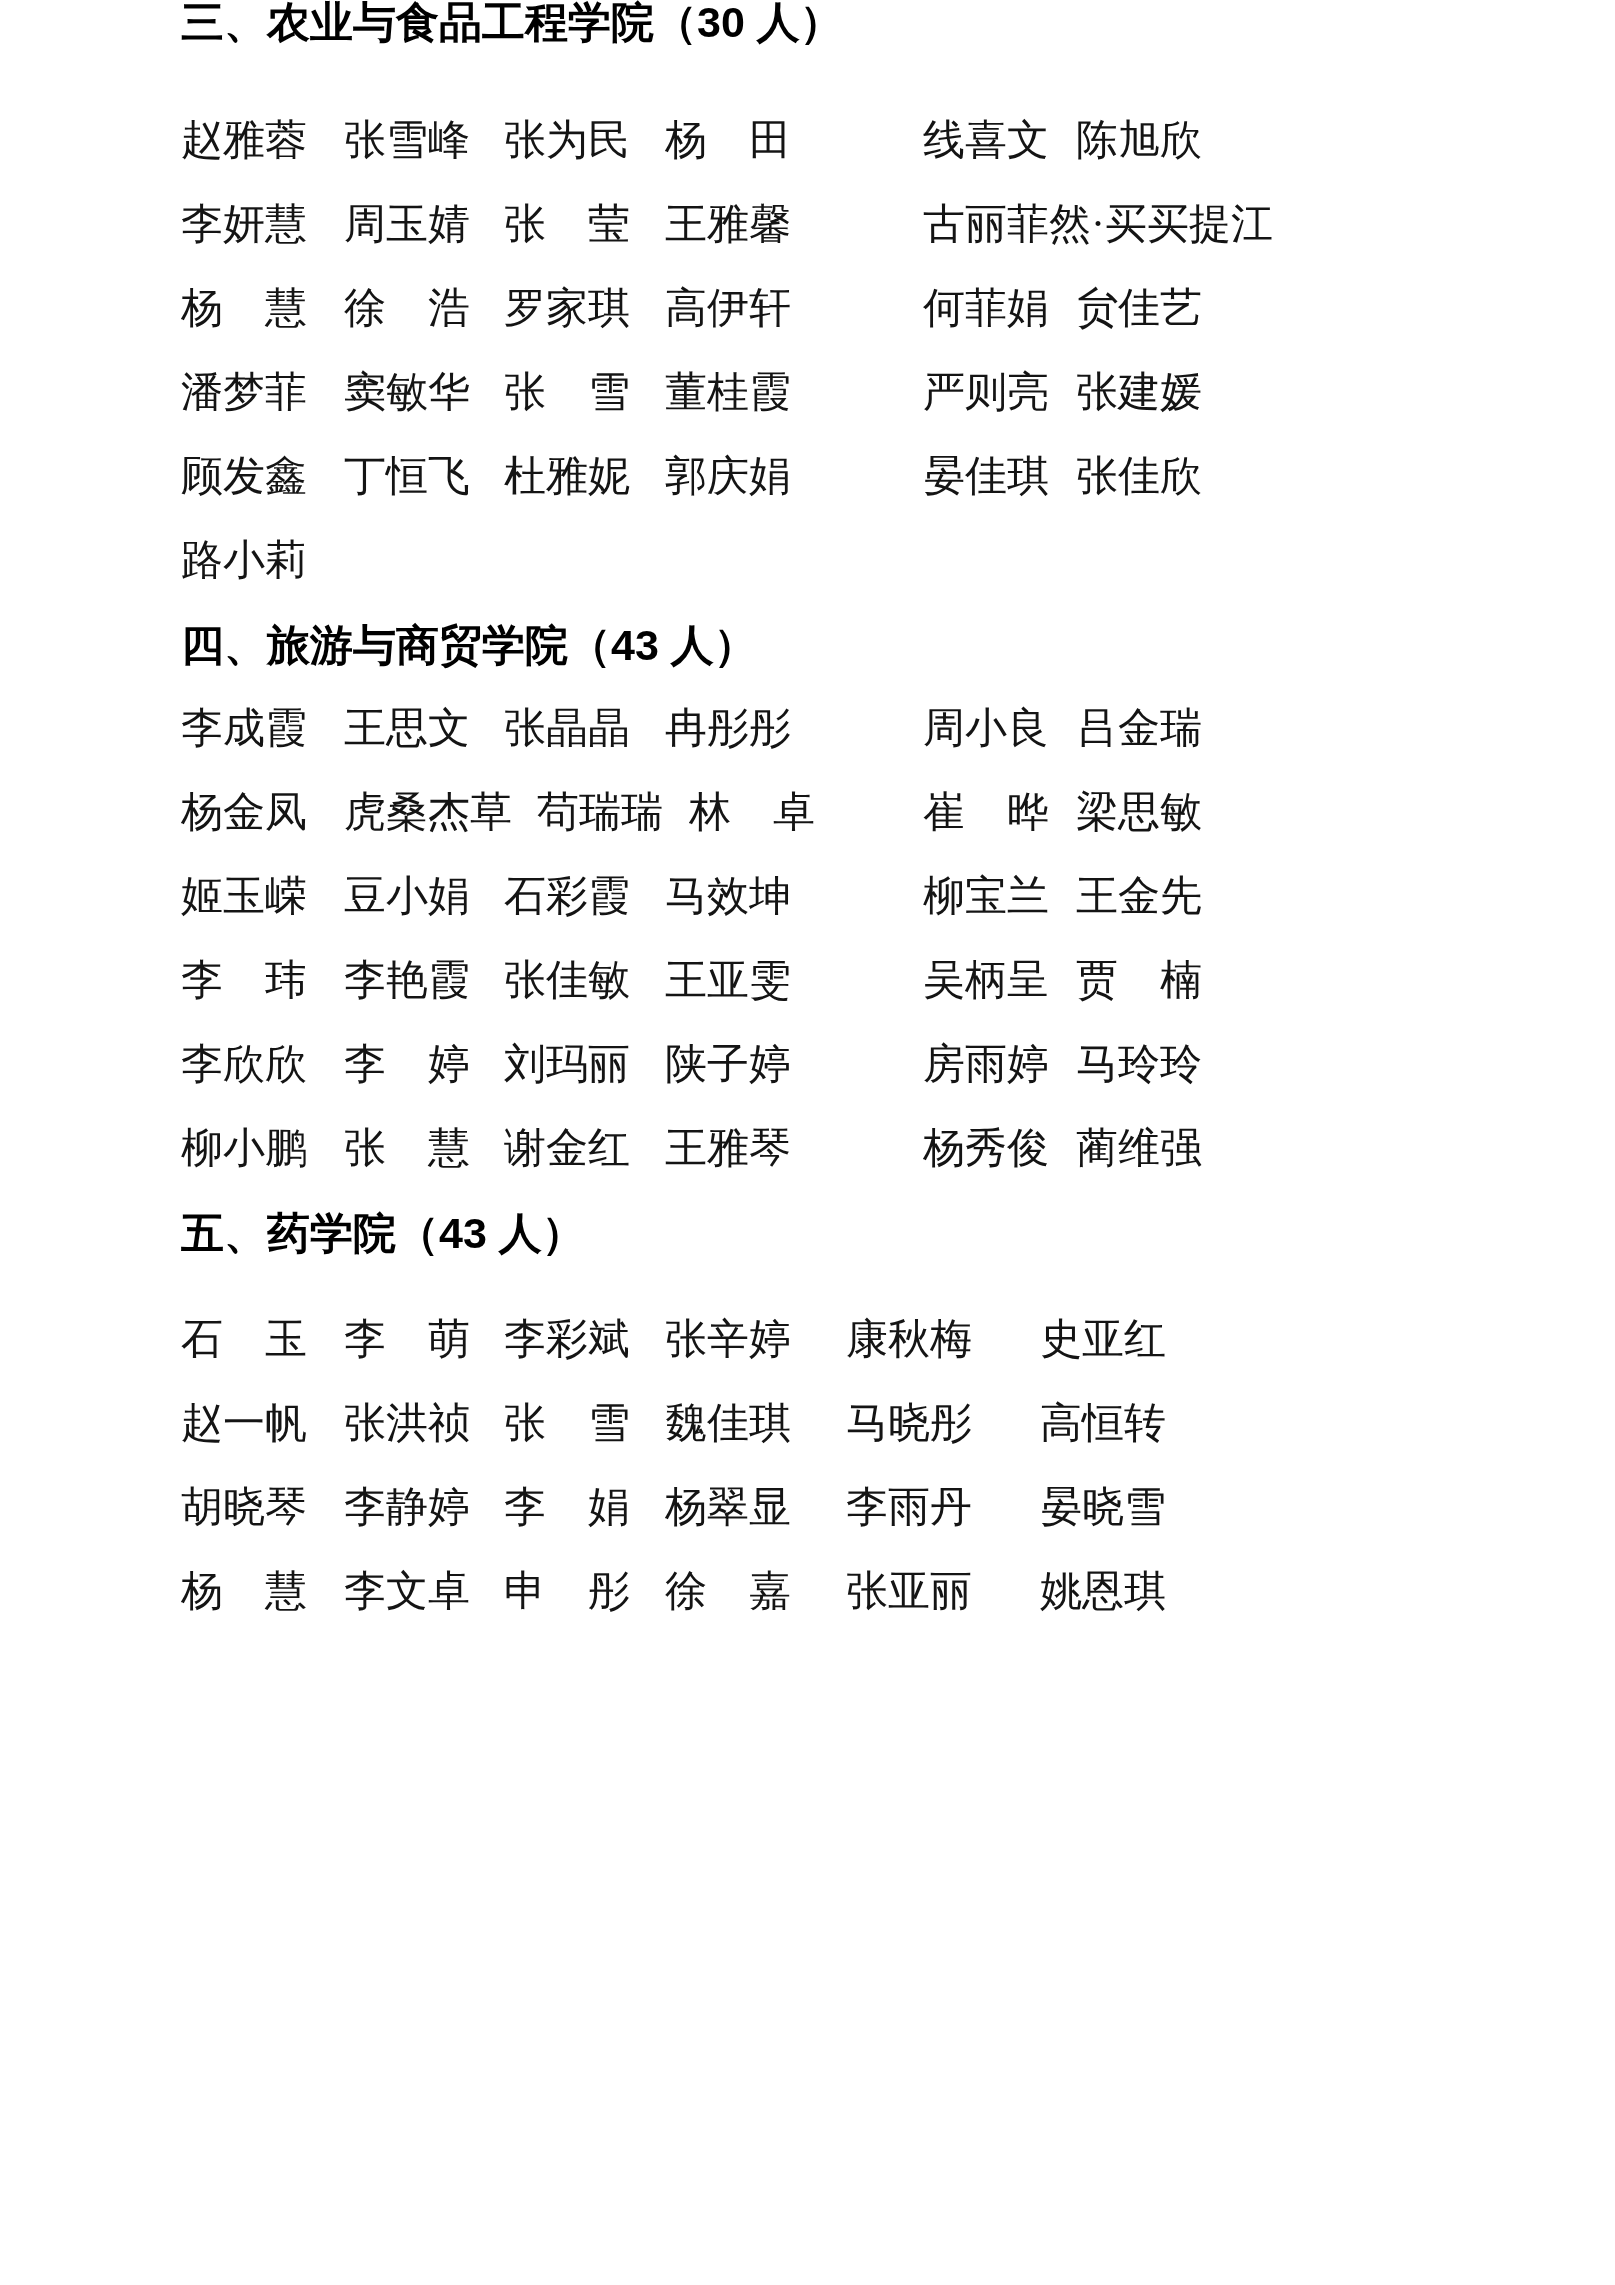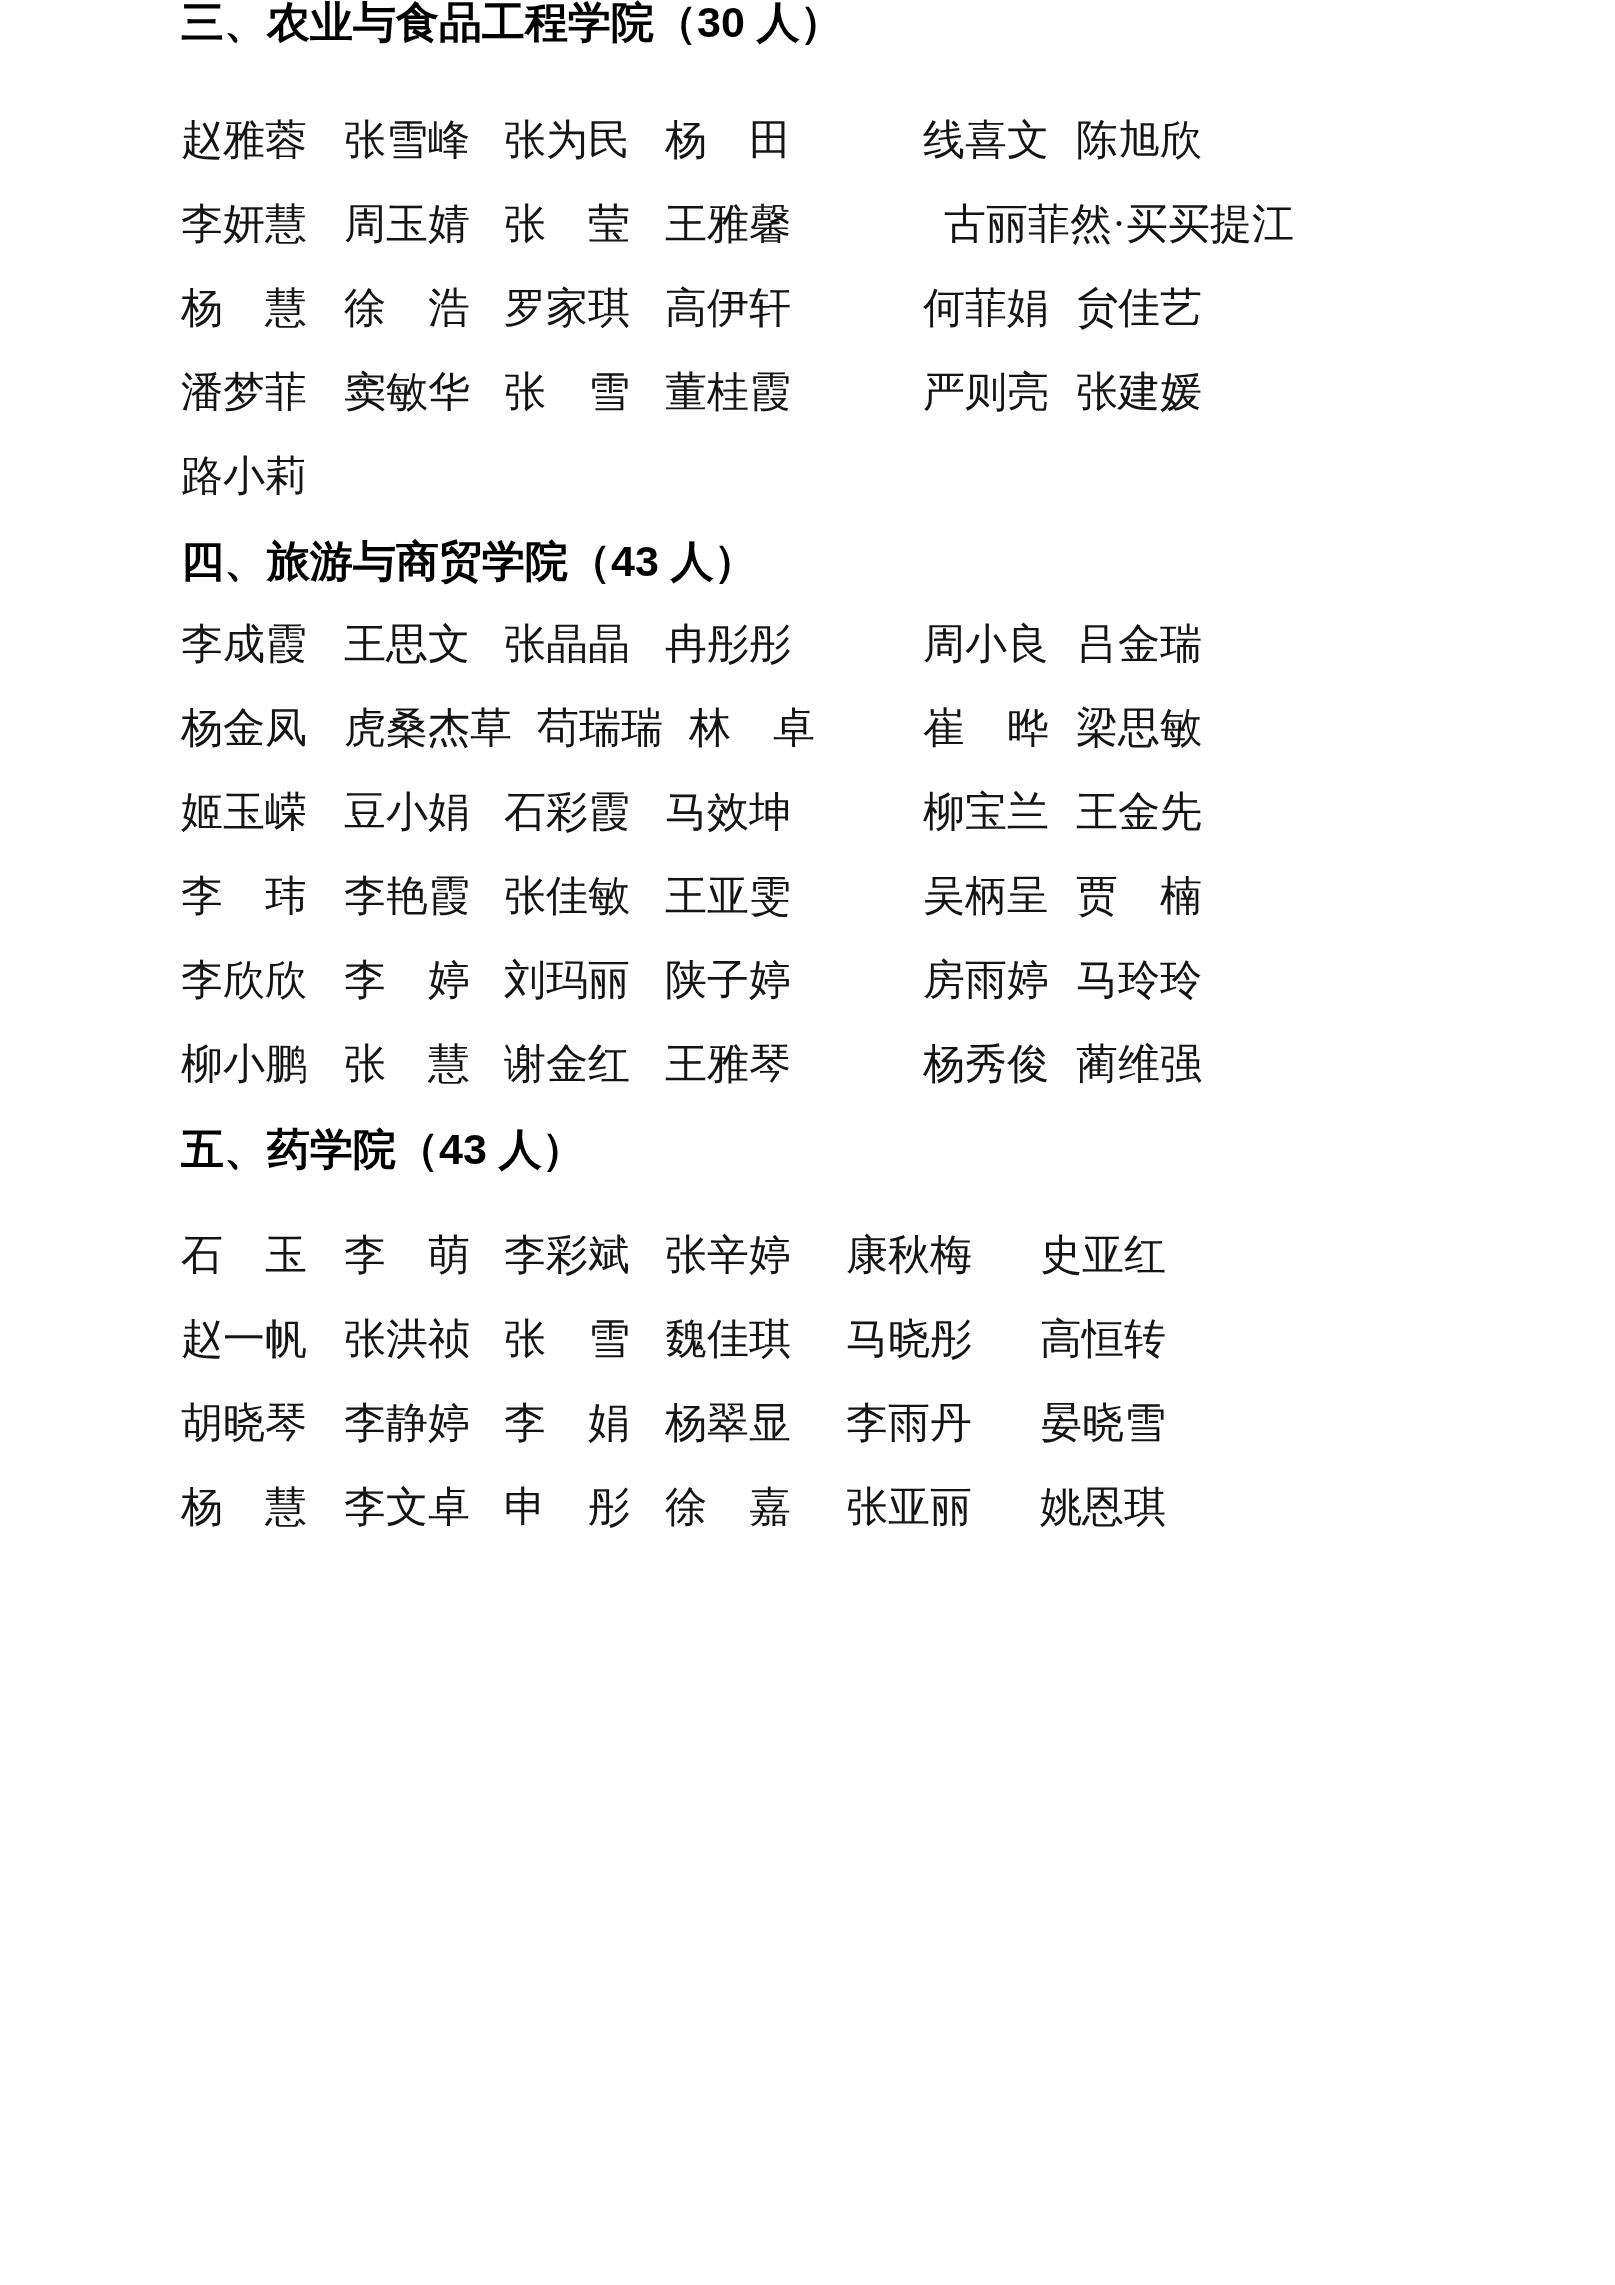--- a/index.html
+++ b/index.html
@@ -63,39 +63,47 @@
           <span class="student-name" style="left: 504px;">张为民</span>
           <span class="student-name" style="left: 665px; text-align: right;">杨　田</span>
           <span class="student-name" style="left: 923px;">线喜文</span>
           <span class="student-name" style="left: 1076px;">陈旭欣</span>
         </div>
         <div class="name-row">
           <span class="student-name" style="left: 181px;">李妍慧</span>
           <span class="student-name" style="left: 344px;">周玉婧</span>
           <span class="student-name" style="left: 504px;">张　莹</span>
           <span class="student-name" style="left: 665px;">王雅馨</span>
-          <span class="student-name" style="left: 944px;">古丽菲然·买买提江</span>
+          <span class="student-name" style="left: 923px;">古丽菲然·买买提江</span>
         </div>
         <div class="name-row">
           <span class="student-name" style="left: 181px;">杨　慧</span>
           <span class="student-name" style="left: 344px;">徐　浩</span>
           <span class="student-name" style="left: 504px;">罗家琪</span>
           <span class="student-name" style="left: 665px;">高伊轩</span>
           <span class="student-name" style="left: 923px;">何菲娟</span>
           <span class="student-name" style="left: 1076px;">贠佳艺</span>
         </div>
         <div class="name-row">
           <span class="student-name" style="left: 181px;">潘梦菲</span>
           <span class="student-name" style="left: 344px;">窦敏华</span>
           <span class="student-name" style="left: 504px;">张　雪</span>
           <span class="student-name" style="left: 665px;">董桂霞</span>
           <span class="student-name" style="left: 923px;">严则亮</span>
           <span class="student-name" style="left: 1076px;">张建媛</span>
         </div>
         <div class="name-row">
+          <span class="student-name" style="left: 181px;">顾发鑫</span>
+          <span class="student-name" style="left: 344px;">丁恒飞</span>
+          <span class="student-name" style="left: 504px;">杜雅妮</span>
+          <span class="student-name" style="left: 665px;">郭庆娟</span>
+          <span class="student-name" style="left: 923px;">晏佳琪</span>
+          <span class="student-name" style="left: 1076px;">张佳欣</span>
+        </div>
+        <div class="name-row">
           <span class="student-name" style="left: 181px;">路小莉</span>
         </div>
       </div>
   </div>
 
   <div class="section section-4">
     <div class="heading">四、旅游与商贸学院（43 人）</div>
     <div class="rows">
         <div class="name-row">
           <span class="student-name" style="left: 181px;">李成霞</span>

